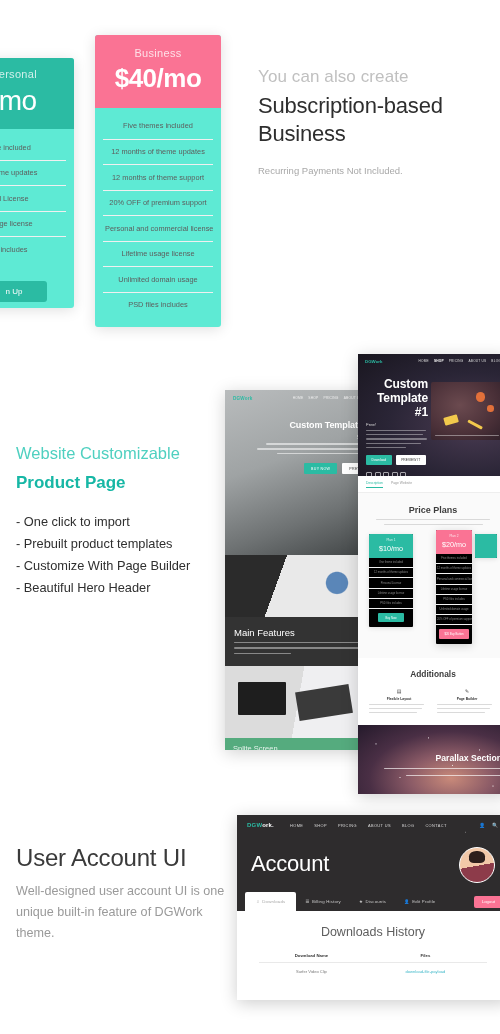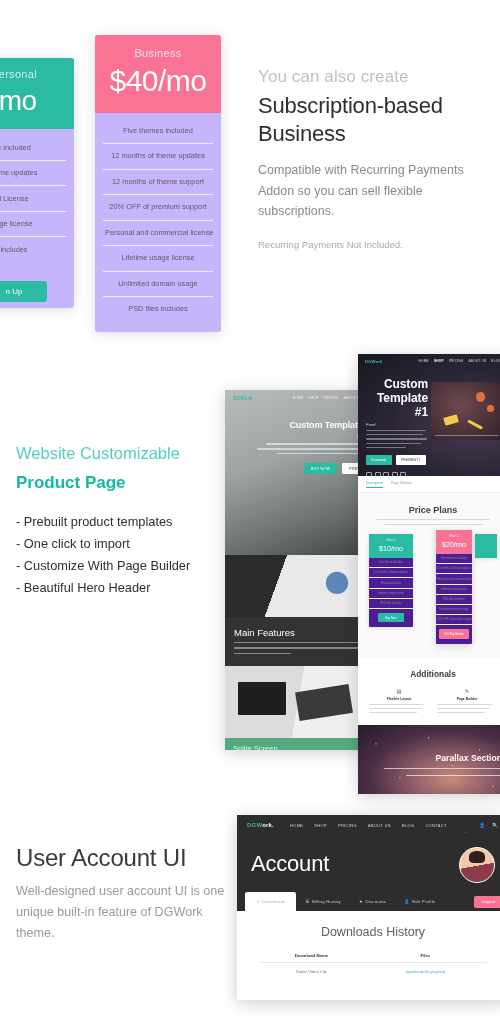--- a/index.html
+++ b/index.html
@@ -6,39 +6,39 @@
   body{
     width:500px;height:1034px;background:#ffffff;overflow:hidden;position:relative;
     font-family:"Liberation Sans","DejaVu Sans",sans-serif;
     -webkit-font-smoothing:antialiased;
   }
   .page{position:relative;width:500px;height:1034px;background:#fff;}
 
   
   .sec-pricing{position:absolute;left:0;top:0;width:500px;height:320px;}
 
-  .pcard{position:absolute;background:#c4b5fd;box-shadow:0 2px 14px rgba(0,0,0,.13);border-radius:3px;overflow:hidden;}
+  .pcard{position:absolute;background:#5eead4;box-shadow:0 2px 14px rgba(0,0,0,.13);border-radius:3px;overflow:hidden;}
   .pcard .phead{text-align:center;padding:10px 0 14px;}
   .pcard .pname{font-size:11px;letter-spacing:.3px;color:rgba(255,255,255,.78);margin:0 0 6px;font-weight:400;}
   .pcard .pprice{font-size:28px;color:#fff;font-weight:400;letter-spacing:-.5px;line-height:1.05;}
   .pcard .plist{padding:6px 8px 10px;}
   .pcard .pli{font-size:7.4px;color:#5d5d5d;text-align:center;padding:8.2px 2px;border-bottom:1px solid #f0f0f0;line-height:1.1;white-space:nowrap;}
   .pcard .pli:last-child{border-bottom:none;}
   .pcard .pbtn{display:block;margin:9px auto 6px;font-size:8px;color:#fff;text-align:center;
     padding:6px 0;width:66px;border-radius:3px;border:none;cursor:pointer;}
 
   
   #card-personal{left:-46px;top:58px;width:120px;}
   #card-personal .phead{background:#2bbba3;}
   #card-personal .pbtn{background:#2bbba3;}
 
   
   #card-business{left:95px;top:35px;width:126px;}
   #card-business .phead{background:#fa7394;padding:12px 0 16px;}
-  #card-business .pprice{font-size:30px;}
+  #card-business .pprice{font-size:26px;font-weight:bold;}
 
   .sec1-copy{position:absolute;left:258px;top:66px;width:224px;}
   .s1-eyebrow{font-size:17px;color:#c0c0c0;font-weight:300;line-height:1.35;letter-spacing:.1px;}
   .s1-title{font-size:22px;color:#2e2e2e;font-weight:300;line-height:1.26;margin-top:3px;letter-spacing:-.2px;}
   .s1-body{font-size:12.5px;color:#8a8a8a;line-height:1.62;margin-top:13px;font-weight:400;}
   .s1-note{font-size:9.5px;color:#a8a8a8;line-height:1.5;margin-top:17px;}
 
   
   .sec-product{position:absolute;left:0;top:320px;width:500px;height:470px;}
   .sec2-copy{position:absolute;left:16px;top:123px;width:215px;}
@@ -100,21 +100,21 @@
   .vy{position:absolute;background:#f2c94c;border-radius:1px;}
   .vo{position:absolute;background:#e2703a;border-radius:50%;}
   #ma-vbar{position:absolute;left:4px;right:4px;bottom:4px;height:1.5px;background:rgba(255,255,255,.4);border-radius:1px;}
   #ma-tabs{display:flex;gap:8px;padding:5px 8px 4px;border-bottom:1px solid #eee;background:#fff;}
   #ma-tabs span{font-size:3.4px;color:#9a9a9a;}
   #ma-tabs span.on{color:#2bbba3;border-bottom:1px solid #2bbba3;padding-bottom:1.5px;}
   #ma-price-sec{background:#fafafa;padding:12px 0 14px;text-align:center;}
   #ma-pp-h{font-size:9px;color:#3d3d3d;font-weight:700;}
   .ma-pl{height:1.3px;background:#d9d9d9;margin:4px auto 0;border-radius:1px;}
   #ma-cards{display:flex;justify-content:center;align-items:flex-start;gap:3px;margin-top:9px;padding:0 6px;}
-  .ma-pc{background:#4c1d95;box-shadow:0 1px 5px rgba(0,0,0,.12);width:44px;overflow:hidden;border-radius:1px;}
+  .ma-pc{background:#000000;box-shadow:0 1px 5px rgba(0,0,0,.12);width:44px;overflow:hidden;border-radius:1px;}
   .ma-pc .h{padding:4px 0 5px;text-align:center;}
   .ma-pc .n{font-size:3.2px;color:rgba(255,255,255,.8);}
   .ma-pc .p{font-size:7.2px;color:#fff;margin-top:2px;font-weight:400;}
   .ma-pc .f{font-size:2.7px;color:#8b8b8b;text-align:center;padding:3.1px 1px;border-bottom:.5px solid #f2f2f2;white-space:nowrap;}
   .ma-pc .b{font-size:2.8px;color:#fff;text-align:center;margin:4px auto 5px;padding:2.6px 0;width:26px;border-radius:1px;}
   .ma-pc.teal .h,.ma-pc.teal .b{background:#2bbba3;}
   .ma-pc.pink{width:36px;margin-top:-4px;box-shadow:0 2px 9px rgba(0,0,0,.17);margin-left:20px;}
   .ma-pc.pink .h,.ma-pc.pink .b{background:#fa7394;}
   .ma-pc.pink .b{width:30px;}
   #ma-add{background:#fff;padding:11px 0 12px;text-align:center;}
@@ -210,33 +210,32 @@
         <div class="pli">Personal and commercial license</div>
         <div class="pli">Lifetime usage license</div>
         <div class="pli">Unlimited domain usage</div>
         <div class="pli">PSD files includes</div>
       </div>
     </div>
 
     <div class="sec1-copy">
       <div class="s1-eyebrow">You can also create</div>
       <div class="s1-title">Subscription-based Business</div>
-      <div class="s1-body">Compatible with Recurring Payments Addon so you can sell flexible subscriptions.</div>
       <div class="s1-note">Recurring Payments Not Included.</div>
     </div>
   </div>
 
   <div class="sec-product">
 
     <div class="sec2-copy">
       <div class="s2-eyebrow">Website Customizable</div>
       <div class="s2-title">Product Page</div>
       <div class="s2-list">
+        <div class="s2-li">- One click to import</div>
         <div class="s2-li">- Prebuilt product templates</div>
-        <div class="s2-li">- One click to import</div>
         <div class="s2-li">- Customize With Page Builder</div>
         <div class="s2-li">- Beautiful Hero Header</div>
       </div>
     </div>
 
     <div class="mock" id="mock-b">
       <div id="mb-hero">
         <div id="mb-nav">
           <span id="mb-logo">DGWork</span>
           <span id="mb-menu">

